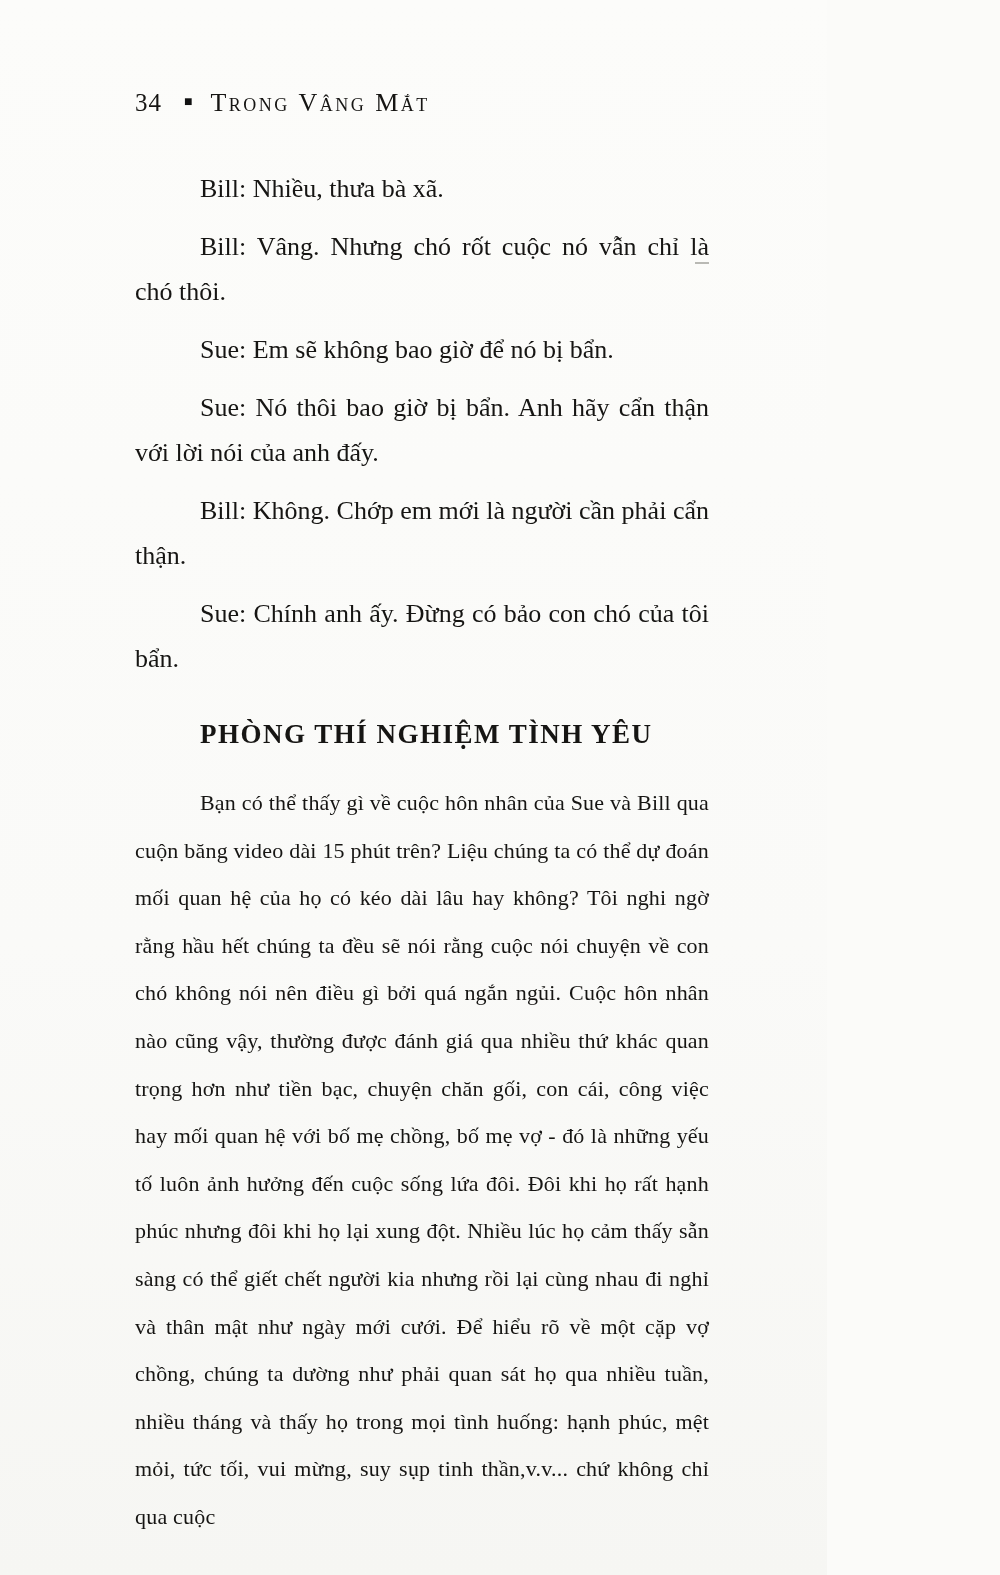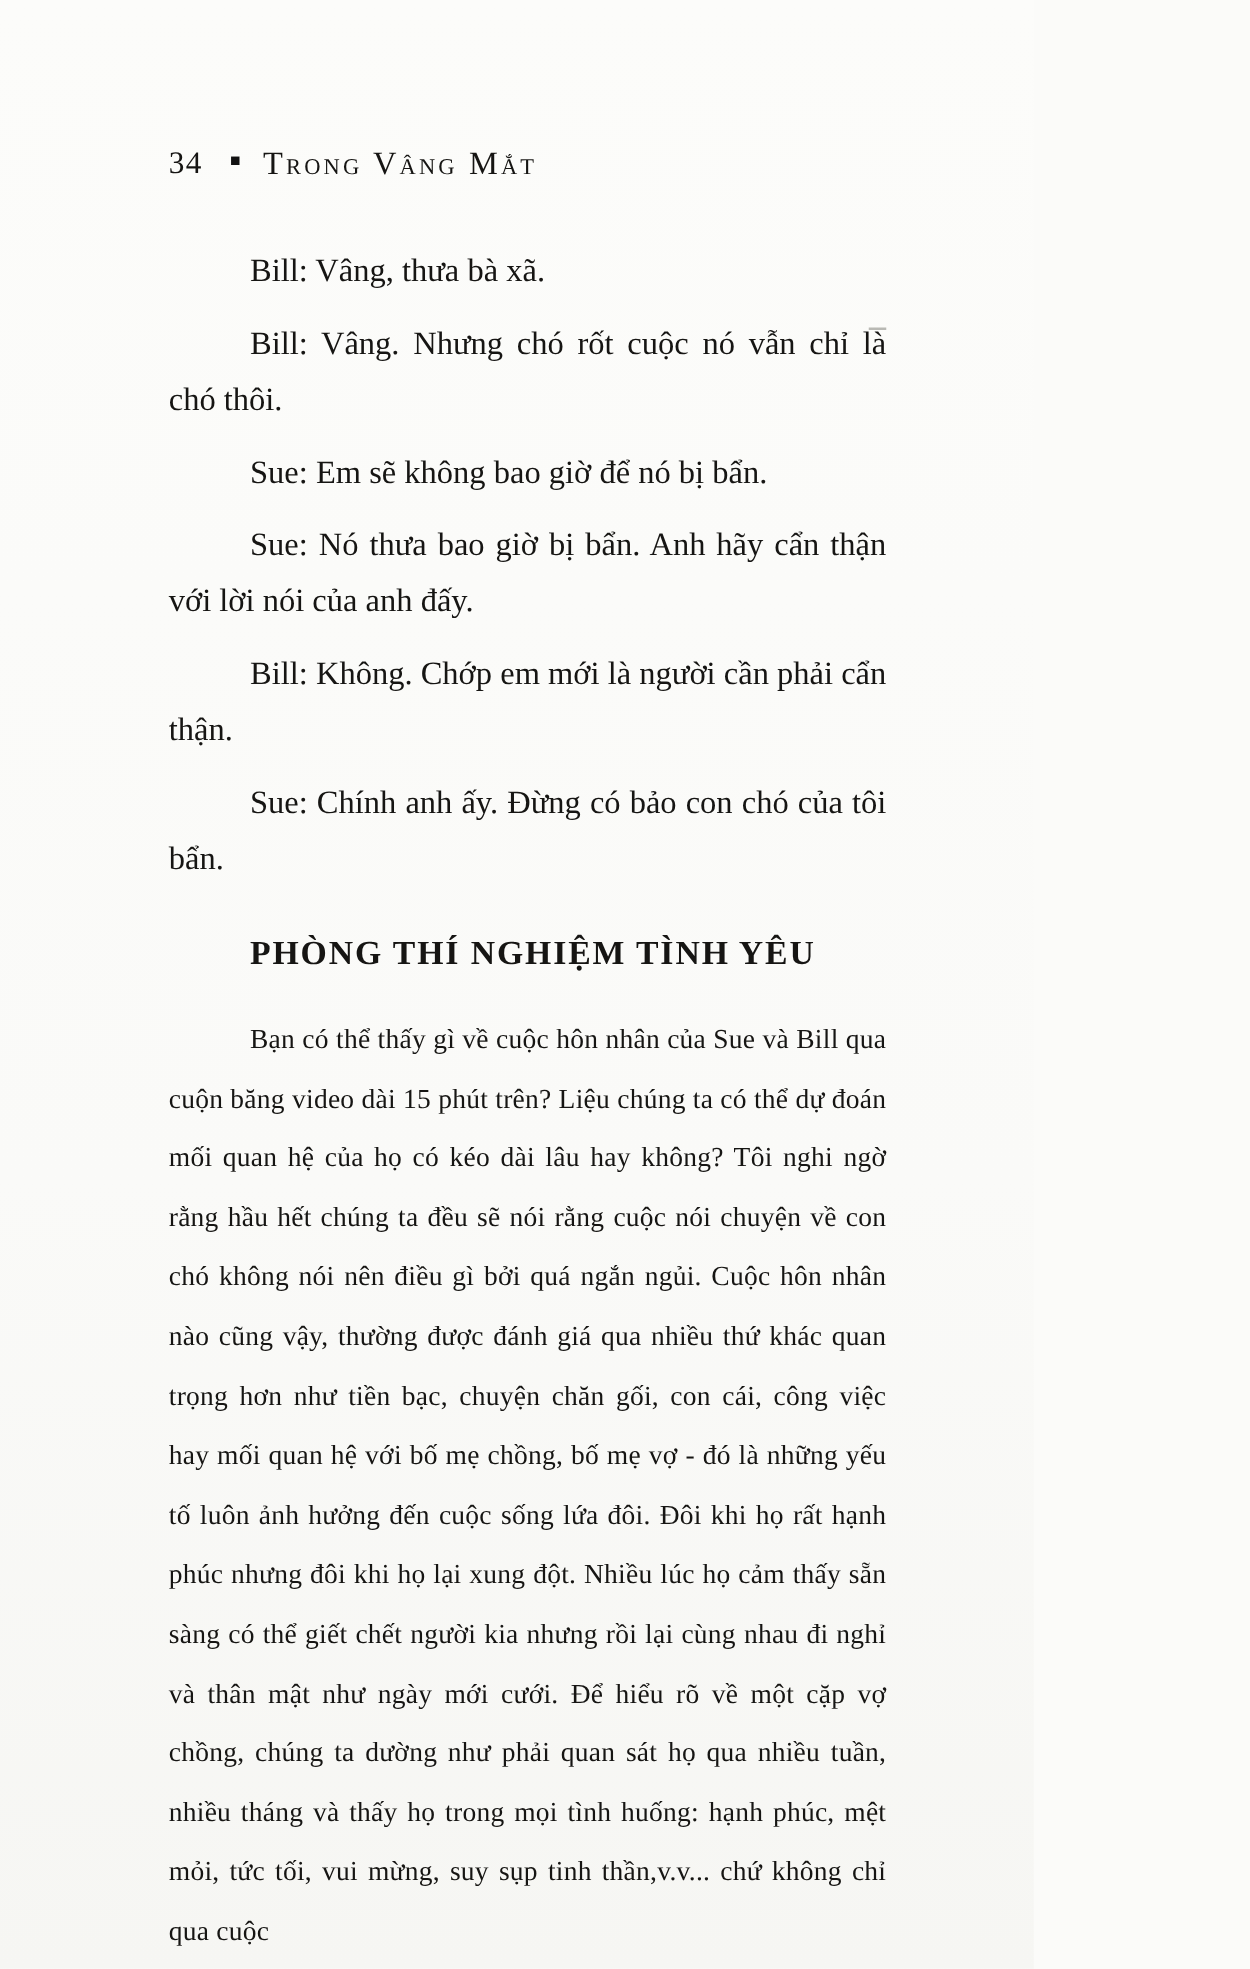--- a/index.html
+++ b/index.html
@@ -11,21 +11,21 @@
     height: 1575px;
     background: #fbfbf9;
     font-family: "Liberation Serif", "DejaVu Serif", serif;
     color: #161513;
     overflow: hidden;
   }
   .page {
     box-sizing: border-box;
     width: 827px;
     height: 1575px;
-    padding: 116px 118px 40px 135px;
+    padding: 88px 118px 40px 135px;
     background: linear-gradient(180deg, #fcfcfa 0%, #fafaf8 60%, #f6f6f3 100%);
     position: relative;
   }
   .page-header {
     display: flex;
     align-items: center;
     gap: 0;
     margin-bottom: 48px;
     white-space: nowrap;
   }
@@ -81,24 +81,24 @@
 
 <div class="page">
 
   <div class="page-header">
     <span class="page-number">34</span>
     <span class="bullet">■</span>
     <span class="book-title">Trong Vâng Mắt</span>
   </div>
 
   <div class="dialogue">
-    <p>Bill: Vâng, thưa bà xã.</p>
+    <p>Bill: Nhiều, thưa bà xã.</p>
     <p>Bill: Vâng. Nhưng chó rốt cuộc nó vẫn chỉ là chó thôi.</p>
     <p>Sue: Em sẽ không bao giờ để nó bị bẩn.</p>
-    <p>Sue: Nó thưa bao giờ bị bẩn. Anh hãy cẩn thận với lời nói của anh đấy.</p>
+    <p>Sue: Nó thôi bao giờ bị bẩn. Anh hãy cẩn thận với lời nói của anh đấy.</p>
     <p>Bill: Không. Chớp em mới là người cần phải cẩn thận.</p>
     <p>Sue: Chính anh ấy. Đừng có bảo con chó của tôi bẩn.</p>
   </div>
 
   <h2 class="section-heading">PHÒNG THÍ NGHIỆM TÌNH YÊU</h2>
 
   <p class="body-paragraph">Bạn có thể thấy gì về cuộc hôn nhân của Sue và Bill qua cuộn băng video dài 15 phút trên? Liệu chúng ta có thể dự đoán mối quan hệ của họ có kéo dài lâu hay không? Tôi nghi ngờ rằng hầu hết chúng ta đều sẽ nói rằng cuộc nói chuyện về con chó không nói nên điều gì bởi quá ngắn ngủi. Cuộc hôn nhân nào cũng vậy, thường được đánh giá qua nhiều thứ khác quan trọng hơn như tiền bạc, chuyện chăn gối, con cái, công việc hay mối quan hệ với bố mẹ chồng, bố mẹ vợ - đó là những yếu tố luôn ảnh hưởng đến cuộc sống lứa đôi. Đôi khi họ rất hạnh phúc nhưng đôi khi họ lại xung đột. Nhiều lúc họ cảm thấy sẵn sàng có thể giết chết người kia nhưng rồi lại cùng nhau đi nghỉ và thân mật như ngày mới cưới. Để hiểu rõ về một cặp vợ chồng, chúng ta dường như phải quan sát họ qua nhiều tuần, nhiều tháng và thấy họ trong mọi tình huống: hạnh phúc, mệt mỏi, tức tối, vui mừng, suy sụp tinh thần,v.v... chứ không chỉ qua cuộc</p>
 
   <div class="scan-artifact"></div>
 

